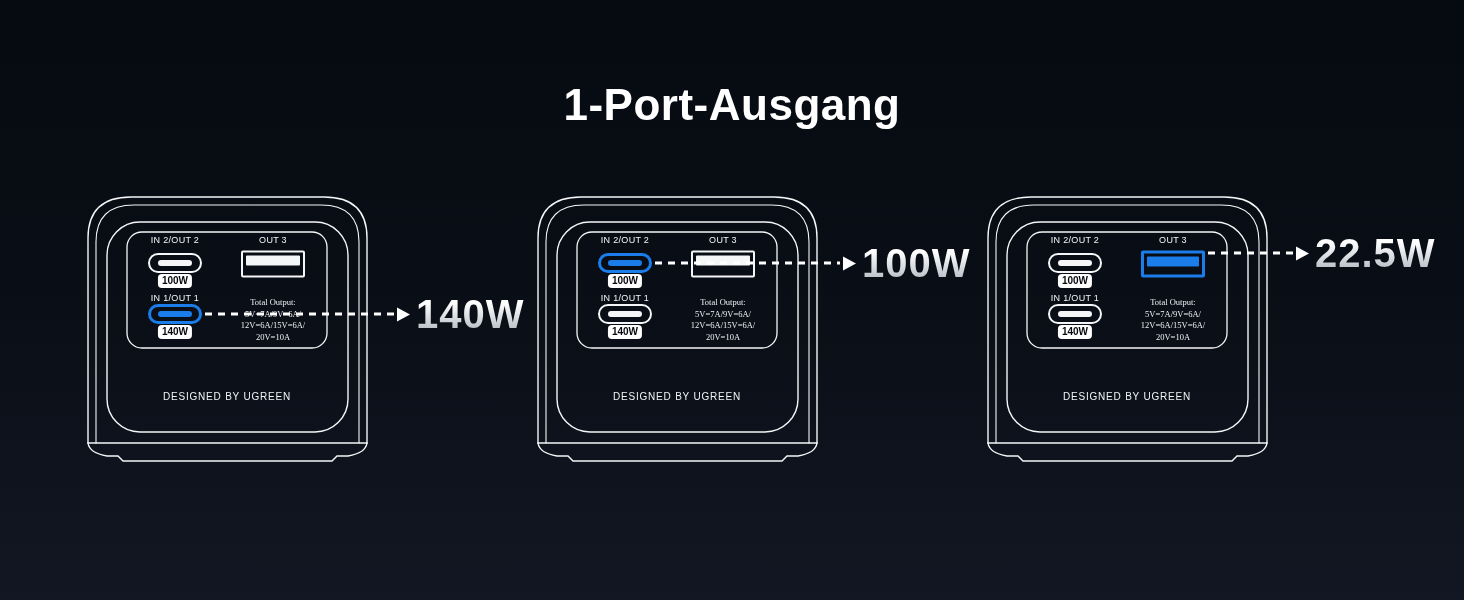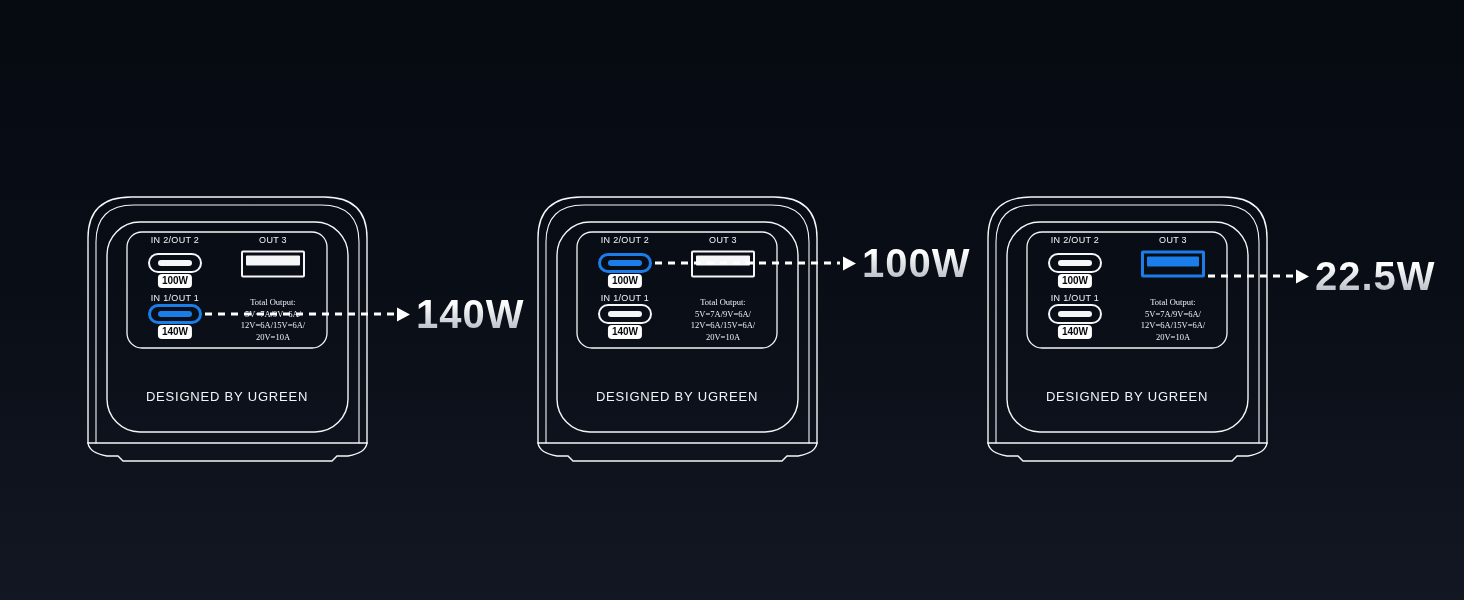--- a/index.html
+++ b/index.html
@@ -29,37 +29,38 @@
   .usba .tongue{
     position:absolute;left:3px;right:3px;top:3px;height:10px;background:#f5f6f8;display:block;border-radius:1px;
   }
   .usbc.hl,.usba.hl{border-color:var(--accent);border-width:3px;}
   .usbc.hl .bar,.usba.hl .tongue{background:var(--accent);}
   .badge{
     background:#fff;color:#06080d;font-size:10px;font-weight:700;
     padding:1px 4px;border-radius:4px;line-height:12px;
   }
   .spec{font-size:8.5px;line-height:11.5px;text-align:center;color:#eef1f5;width:110px;font-family:Liberation Serif, serif;}
-  .footer-txt{font-size:13px;letter-spacing:.8px;color:#f2f4f7;}
+  .footer-txt{font-size:10px;letter-spacing:.8px;color:#f2f4f7;}
   
   .callout{position:absolute;display:flex;align-items:center;transform:translateY(-50%);z-index:5;}
   .dash{height:3px;background:repeating-linear-gradient(90deg,#fff 0 7px,transparent 7px 13px);}
   .tri{width:0;height:0;border-top:7px solid transparent;border-bottom:7px solid transparent;
        border-left:13px solid #fff;margin-left:3px;}
   .val{
     font-size:40px;font-weight:700;letter-spacing:1px;margin-left:6px;
     background:linear-gradient(180deg,#ffffff 25%,#a9b0ba 100%);
     -webkit-background-clip:text;background-clip:text;color:transparent;
   }
 </style>
 </head>
 <body>
 
 <div class="stage" style="--accent: #1b7de9;">
 
+  <h1 class="page-title">1-Port-Ausgang</h1>
 
   <div class="device" style="left:85px;top:190px">
     <svg viewBox="0 0 285 272" width="285" height="272">
       <g fill="none" stroke="#f5f6f8" stroke-width="1.4" stroke-linecap="round">
         <path d="M3 253 V48 Q3 7 46 7 H239 Q282 7 282 48 V253"></path>
         <path d="M11 253 V52 Q11 15 49 15 H236 Q274 15 274 52 V253" stroke-width="1.1"></path>
         <path d="M3 253 H282"></path>
         <path d="M3 253 C4 260 10 264 22 266 L33 266 L38 271 L247 271 L252 266 L263 266 C275 264 281 260 282 253"></path>
         <rect x="22" y="32" width="241" height="210" rx="33"></rect>
         <rect x="42" y="42" width="200" height="116" rx="15" stroke-width="1.3"></rect>
@@ -159,19 +160,19 @@
   <div class="callout" style="left:205px;top:314px">
     <span class="dash" style="width:189px"></span>
     <span class="tri"></span>
     <span class="val">140W</span>
   </div>
   <div class="callout" style="left:655px;top:263px">
     <span class="dash" style="width:185px"></span>
     <span class="tri"></span>
     <span class="val">100W</span>
   </div>
-  <div class="callout" style="left:1208px;top:276px">
+  <div class="callout" style="left:1208px;top:253px">
     <span class="dash" style="width:85px"></span>
     <span class="tri"></span>
     <span class="val">22.5W</span>
   </div>
 
 </div>
 
 </body></html>

